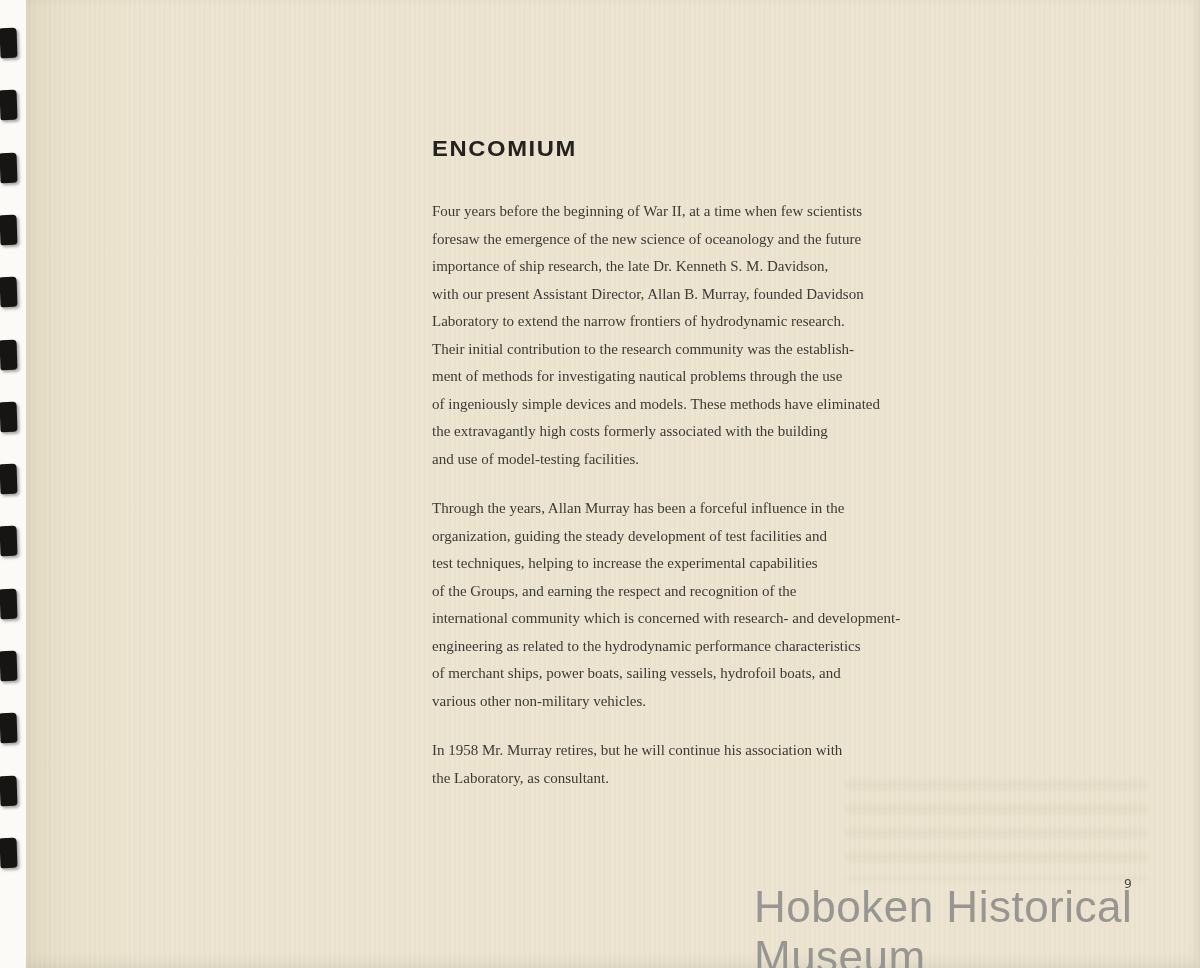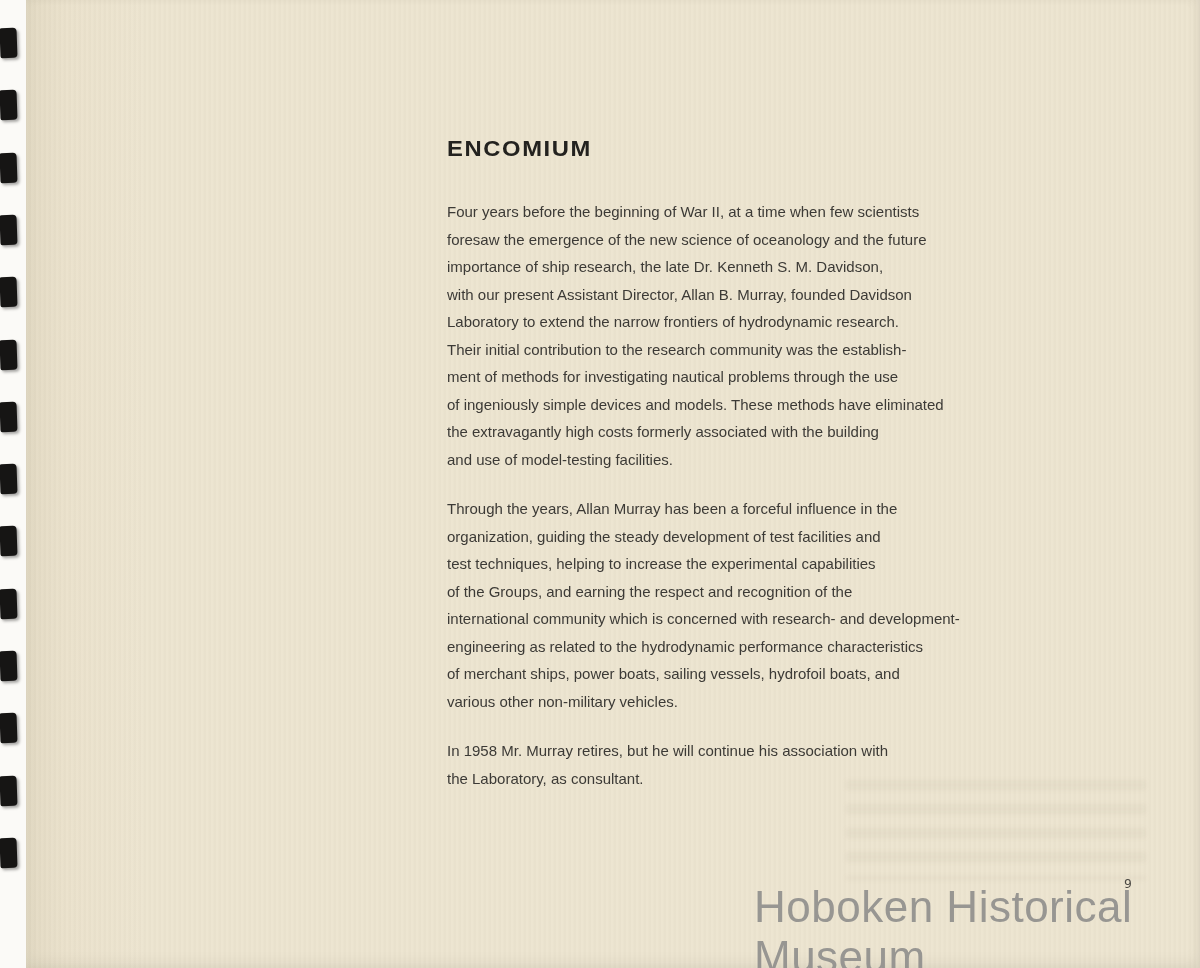--- a/index.html
+++ b/index.html
@@ -61,41 +61,41 @@
     width: 17px;
     height: 30px;
     background: #161514;
     border-radius: 2px 4px 4px 2px;
     box-shadow: 2px 2px 3px rgba(0,0,0,0.35);
     transform: rotate(-2deg);
   }
 
   .content {
     position: absolute;
-    left: 421px;
+    left: 406px;
     top: 136px;
     width: 690px;
     z-index: 2;
   }
 
   .doc-title {
     margin: 0 0 36px 0;
     font-family: "Liberation Sans", sans-serif;
     font-size: 22px;
     font-weight: 800;
     letter-spacing: 1.5px;
     color: #23221f;
     transform: scaleX(1.08);
     transform-origin: left center;
   }
 
   .body-text {
     margin: 0 0 22px 0;
     white-space: pre-line;
-    font-family: Liberation Sans, sans-serif;
+    font-family: Liberation Serif, serif;
     font-size: 15px;
     line-height: 27.5px;
     color: #3c3a36;
   }
 
   .page-number {
     position: absolute;
     left: 1098px;
     top: 876px;
     font-family: "DejaVu Sans Mono", monospace;

